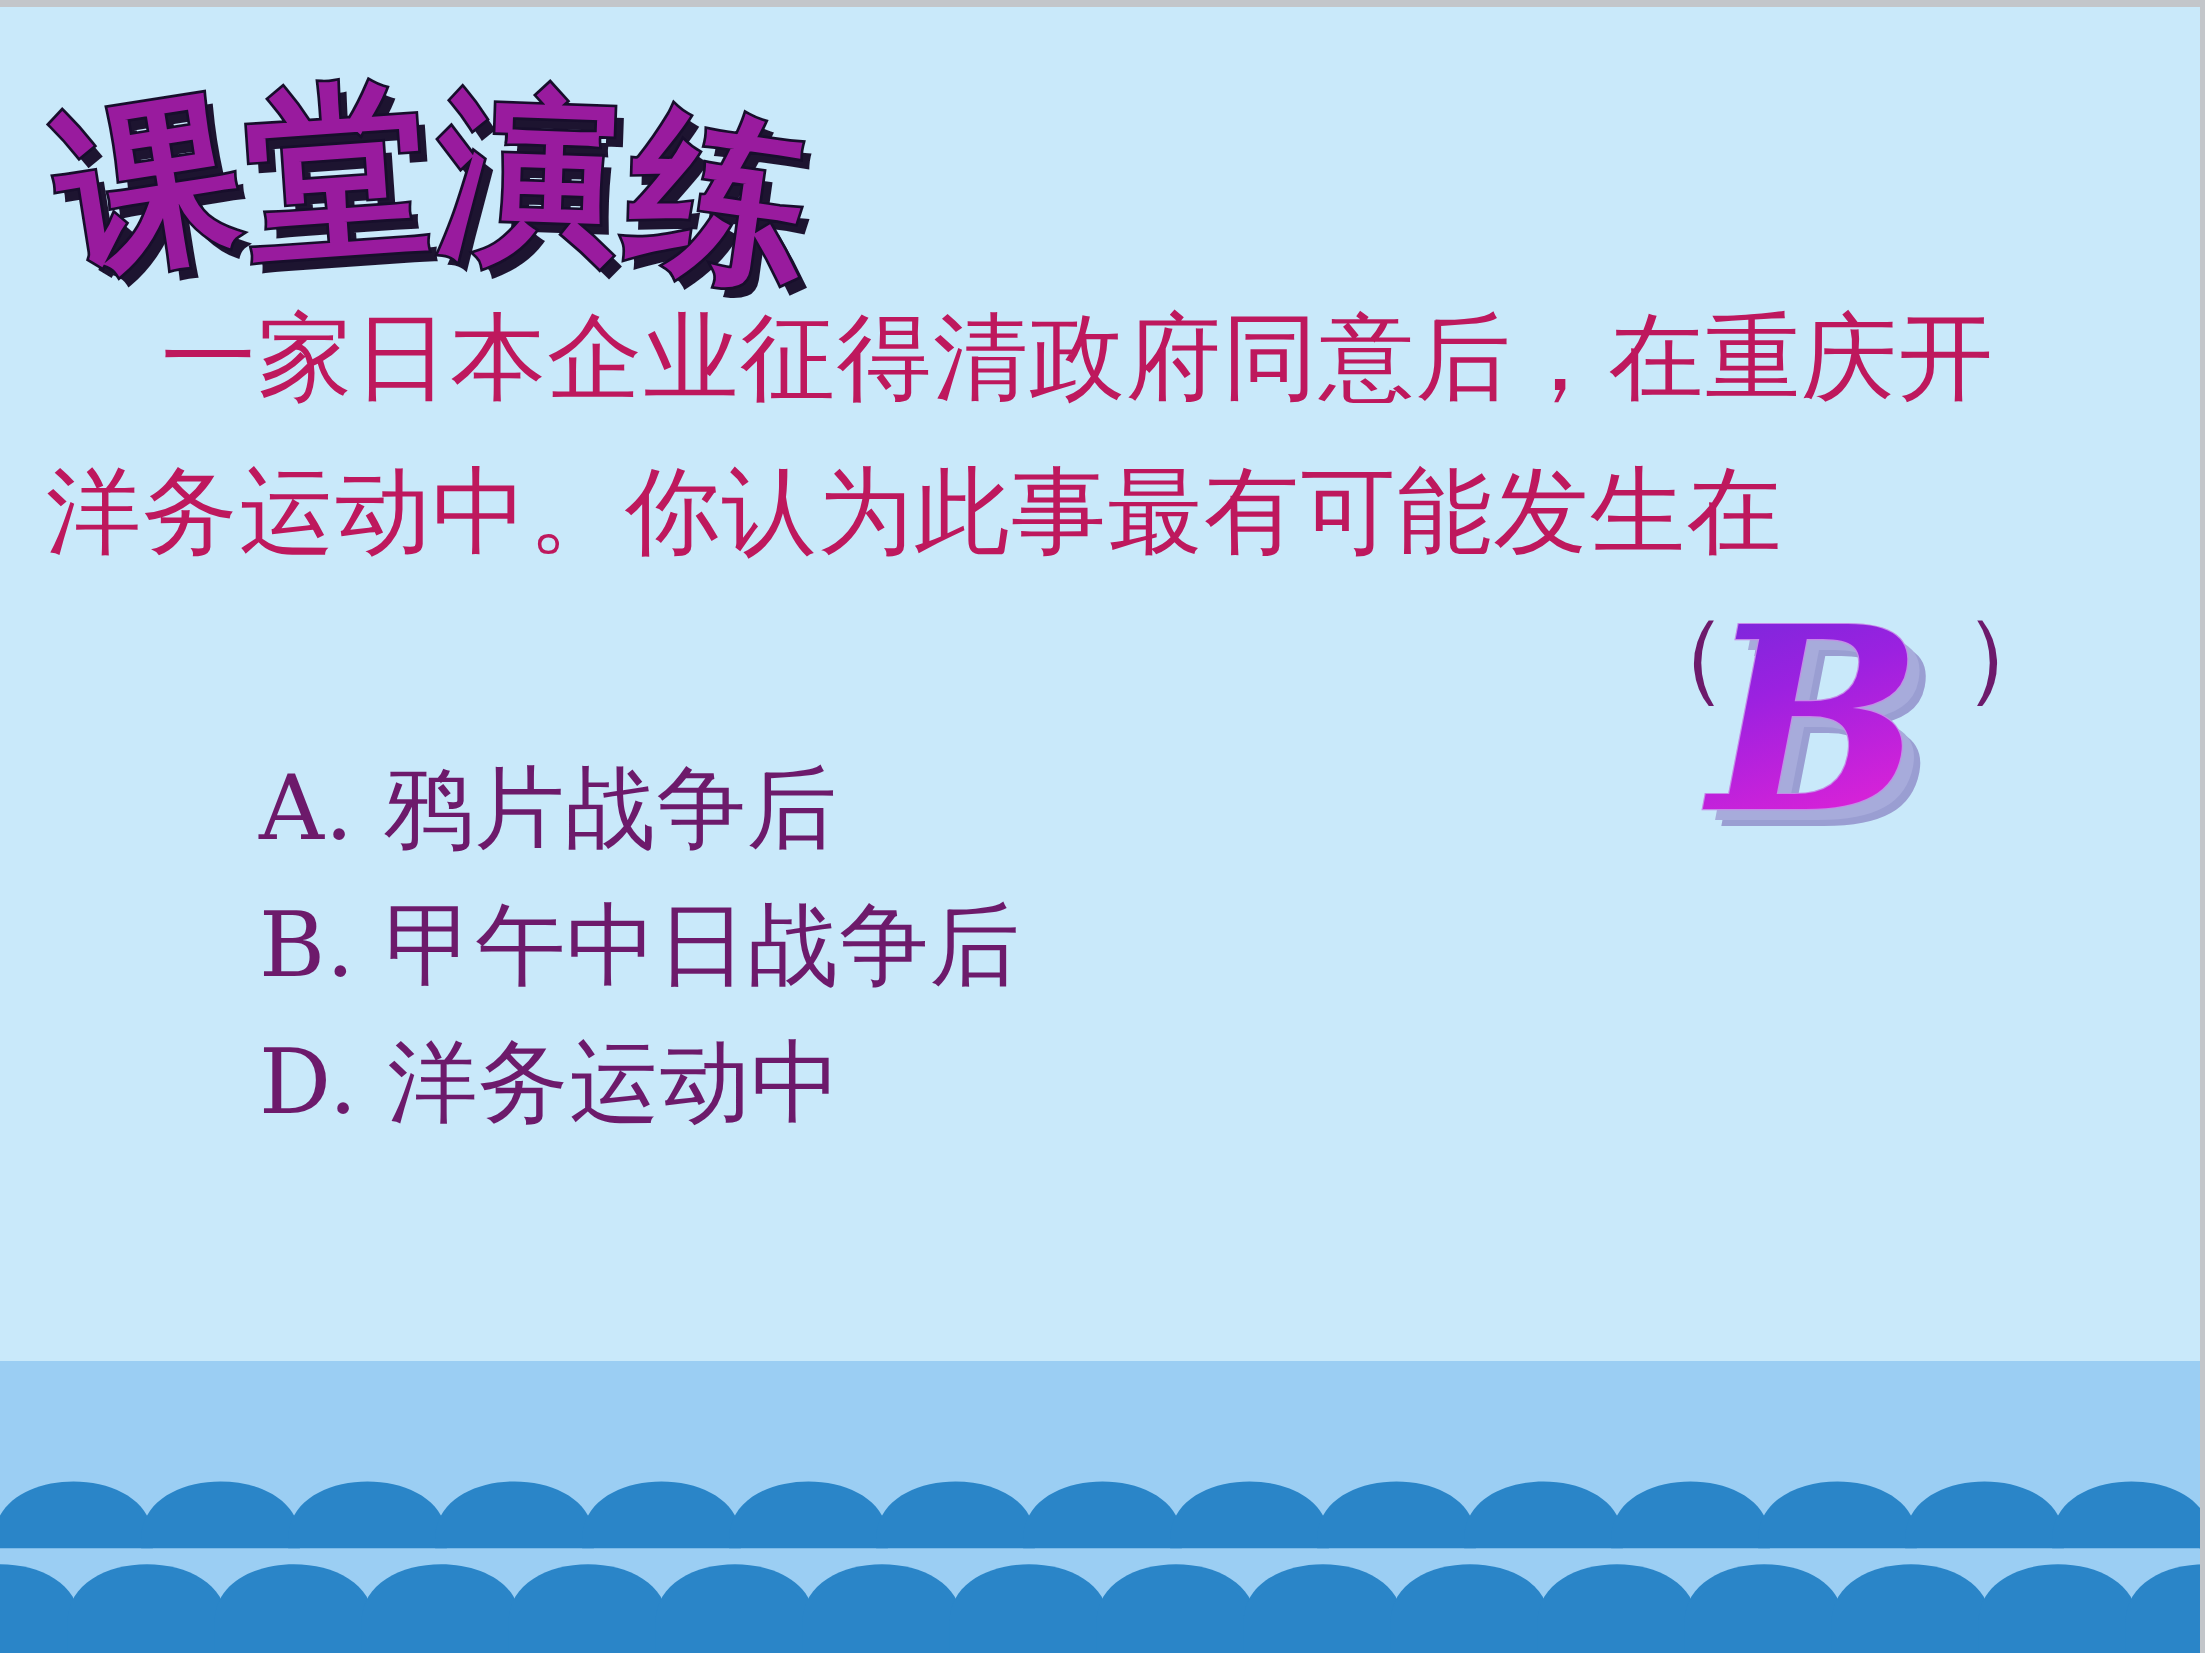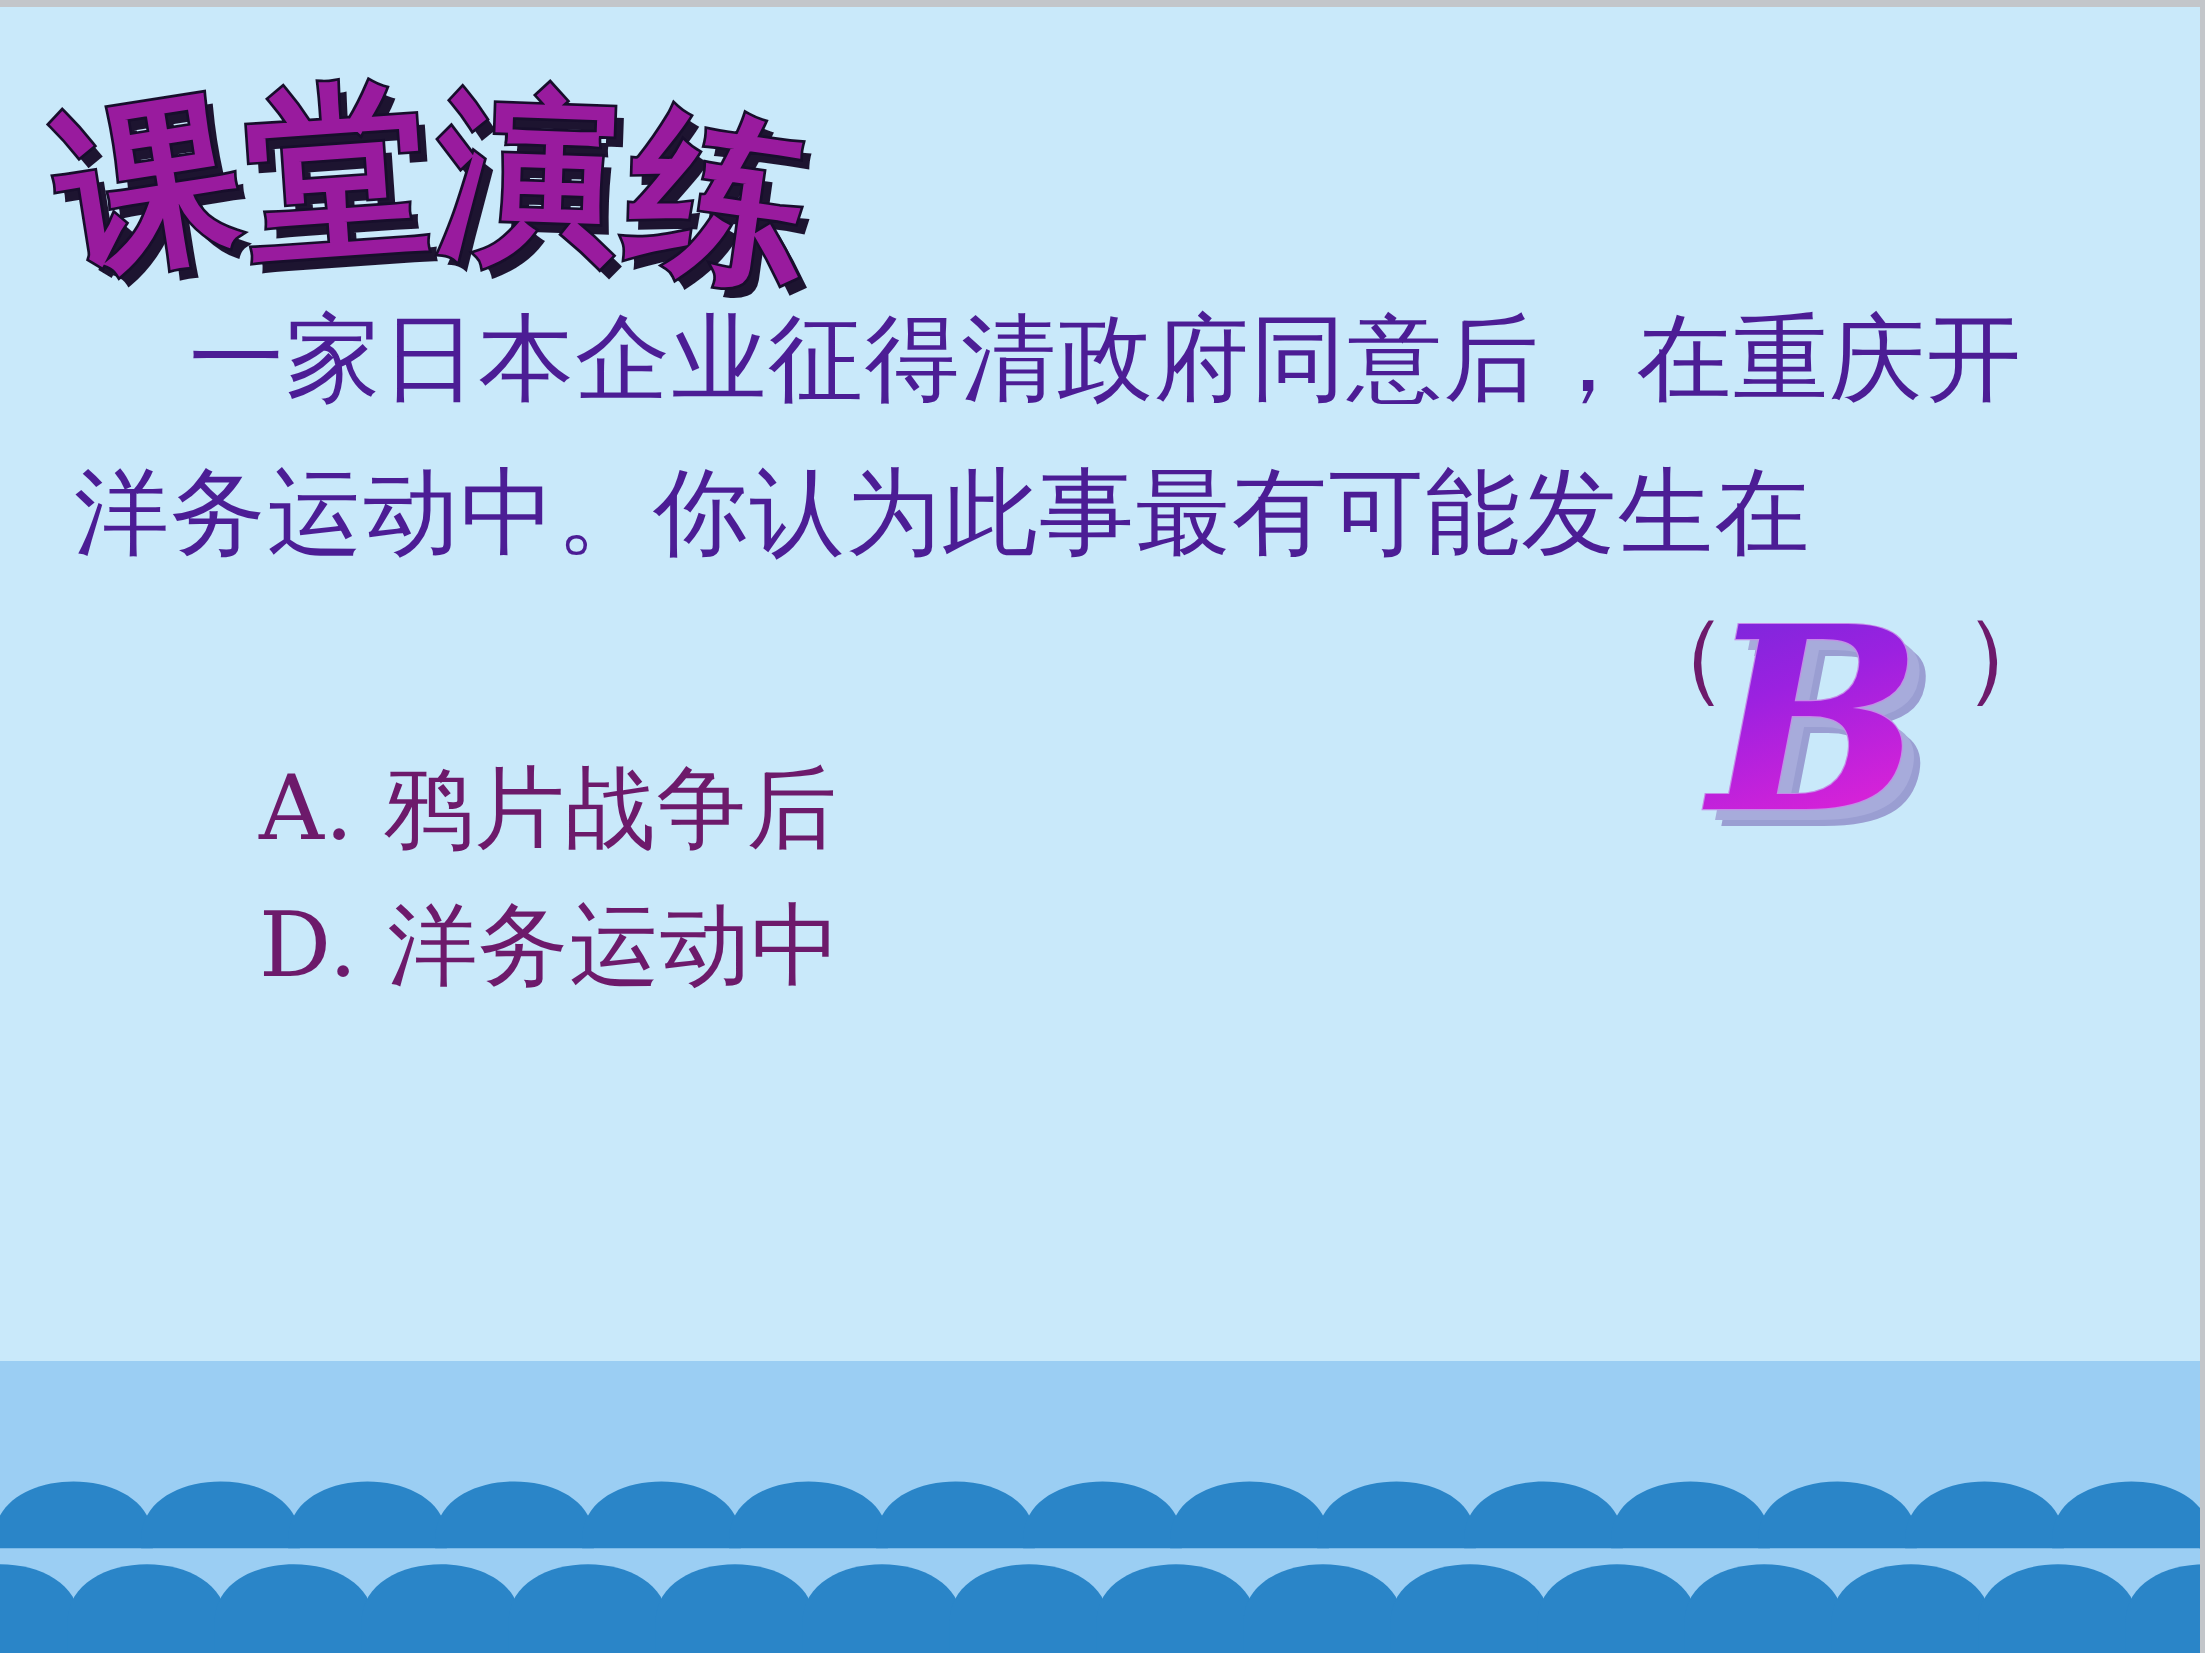--- a/index.html
+++ b/index.html
@@ -53,27 +53,26 @@
   }
 
   
   #question{
     position:absolute;
     left:46px; top:282px;
     width:2113px;
     z-index:15;
   }
   .q-line{
-    color:#4c1d95;
-    font-family:Liberation Sans, sans-serif;
+    color:#be185d;
+    font-family:Liberation Serif, serif;
     font-size:95px;
     line-height:1.62;
     letter-spacing:1.5px;
     white-space:pre;
-    margin-left:28px;
   }
   #q-line-1{ text-indent:115px; }
 
   
   #answer-row{
     position:absolute;
     left:0; top:590px;
     width:2205px;
     height:276px;
     z-index:16;
@@ -174,20 +173,21 @@
         <text class="wa-b" x="38" y="322" fill="#a7abdb">B</text>
 
         <text class="wa-b" x="22" y="308" fill="url(#bGrad)" stroke="#c58ae8" stroke-width="3" paint-order="stroke fill">B</text>
       </svg>
     </div>
     <span id="paren-right">）</span>
   </div>
 
   <div id="options">
     <div class="option">A. 鸦片战争后</div>
+    <div class="option">B. 甲午中日战争后</div>
     <div class="option">D. 洋务运动中</div>
   </div>
 
   <div id="bottom-band">
     <svg viewBox="0 0 2880 382" preserveAspectRatio="none" aria-hidden="true">
       <rect x="0" y="0" width="2880" height="382" fill="#9bcef3"></rect>
       <g id="arch-row-back" fill="#2a85c8">
           <path d="M -7.680000000000007 244 L -7.680000000000007 232 C -7.680000000000007 132, 199.68 132, 199.68 232 L 199.68 244 Z"></path>
           <path d="M 184.32 244 L 184.32 232 C 184.32 132, 391.68 132, 391.68 232 L 391.68 244 Z"></path>
           <path d="M 376.32 244 L 376.32 232 C 376.32 132, 583.6800000000001 132, 583.6800000000001 232 L 583.6800000000001 244 Z"></path>

